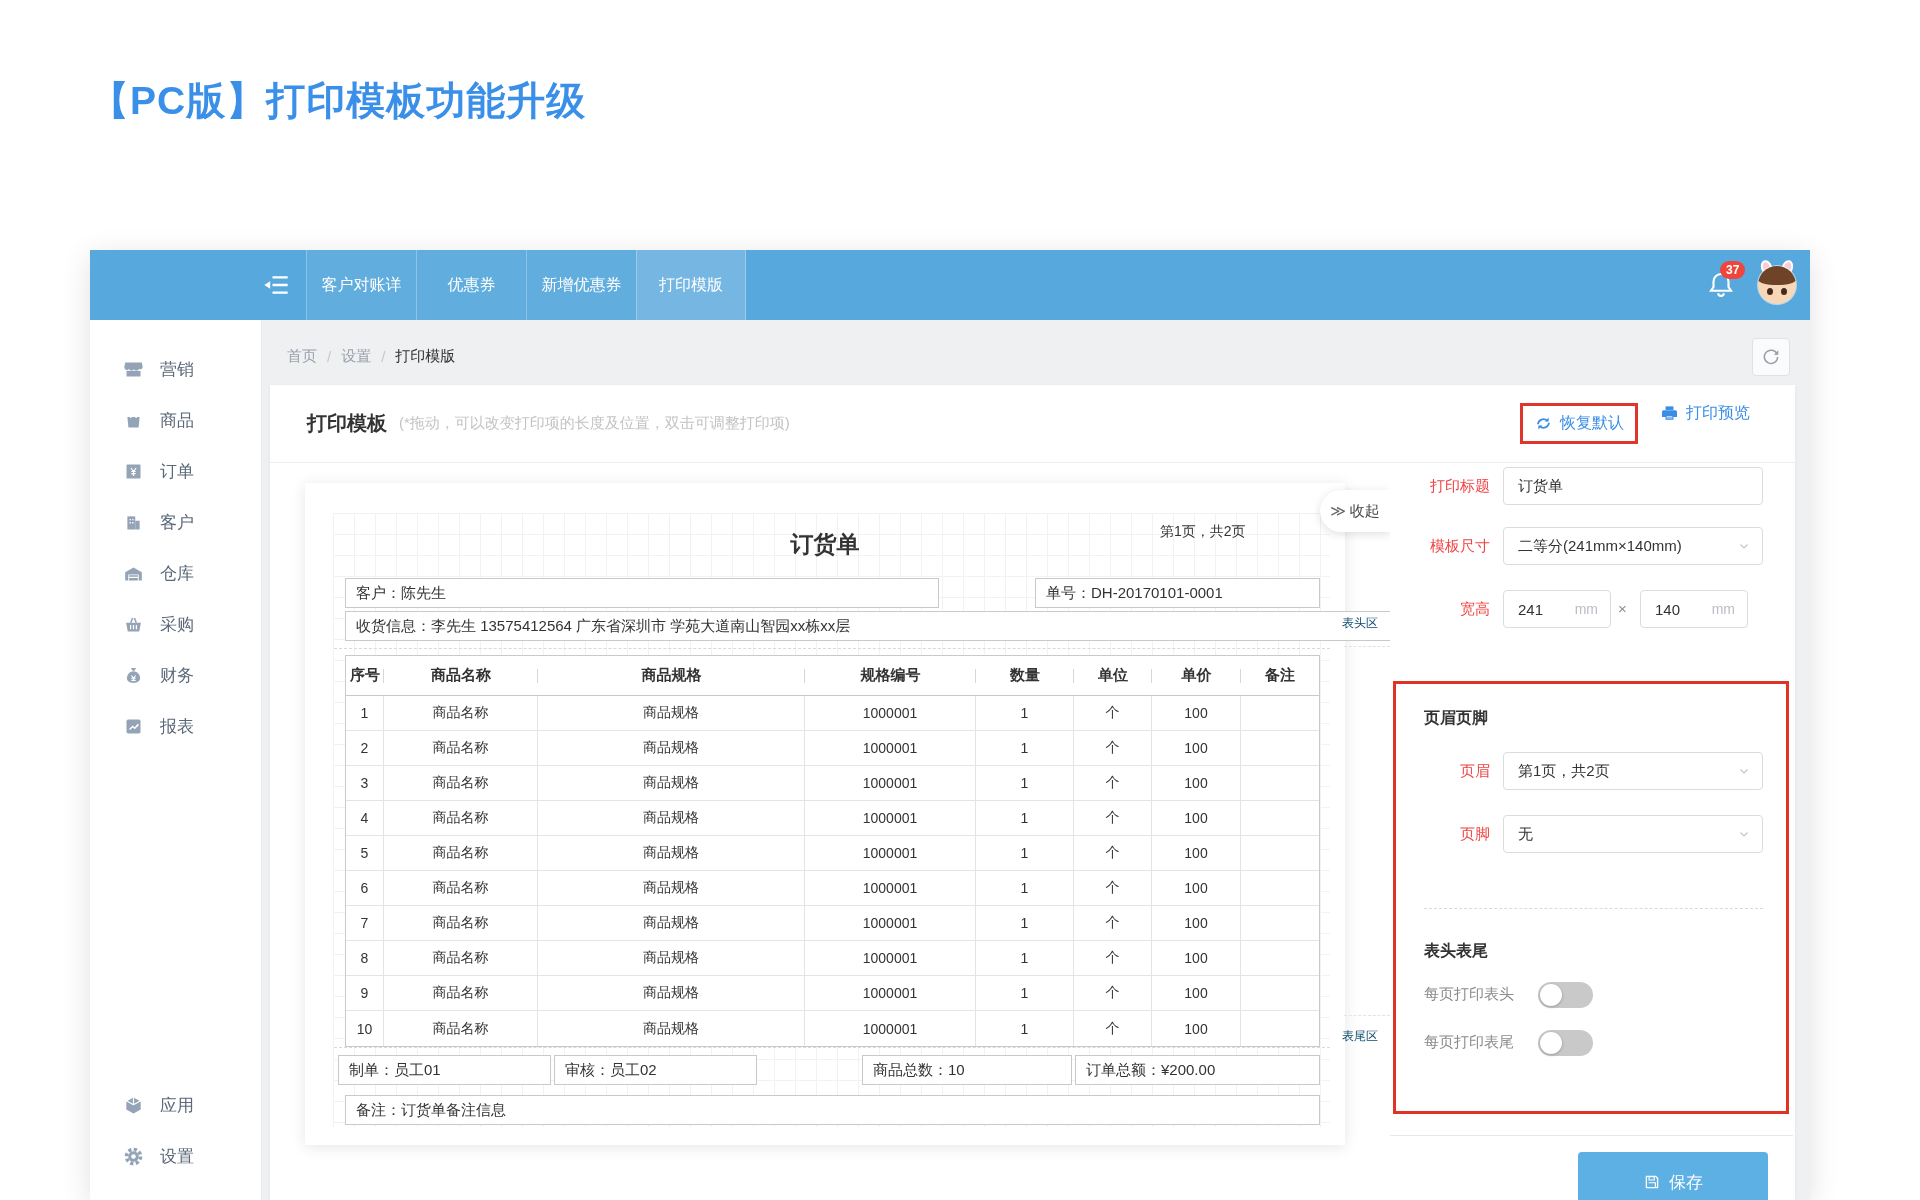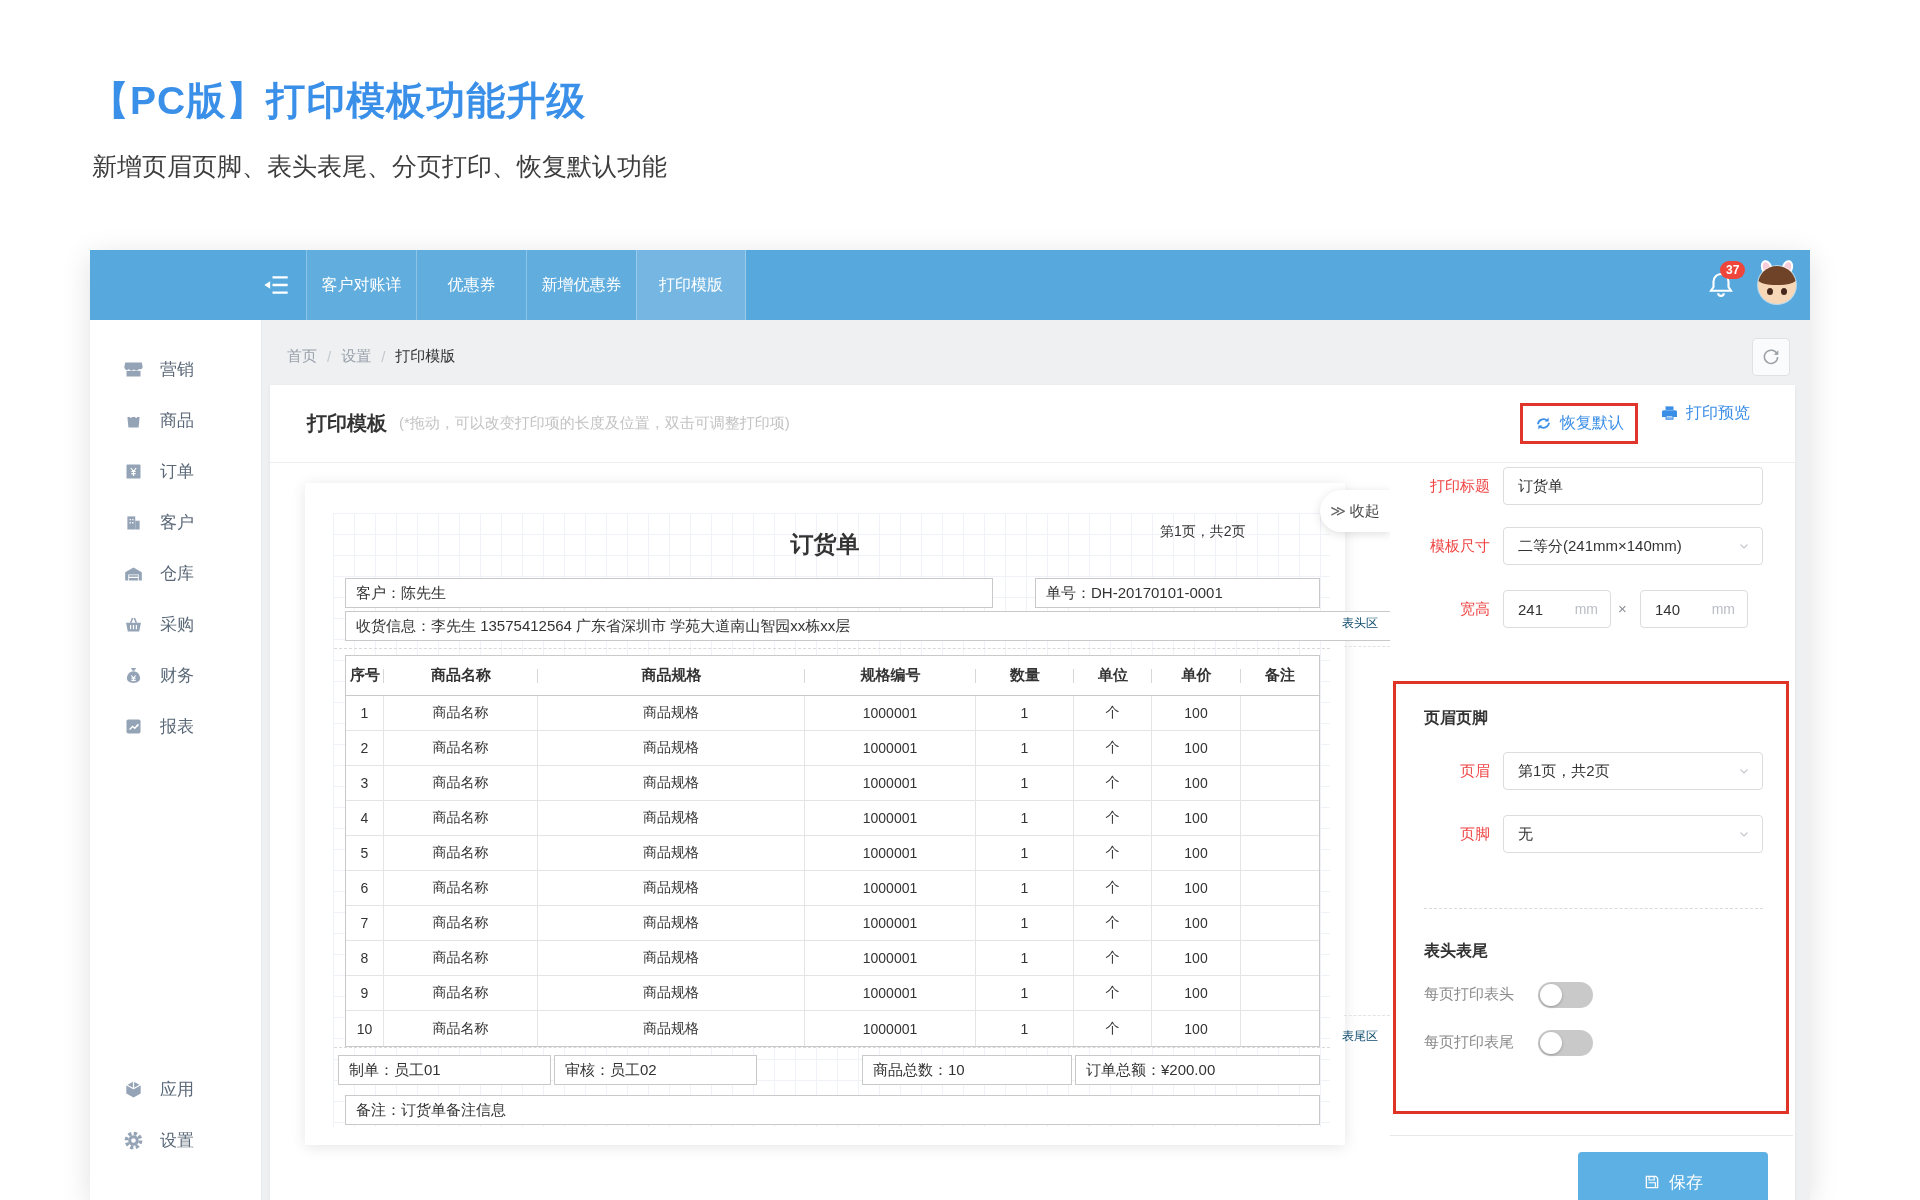--- a/index.html
+++ b/index.html
@@ -31,21 +31,21 @@
   .av-hair{position:absolute;top:-3px;left:-3px;right:-3px;height:58%;background:#6f4328;border-radius:50% 50% 42% 42%}
   .av-eye{position:absolute;bottom:9px;width:6px;height:7px;background:#46291d;border-radius:50%}
   .av-eye.l{left:9px}.av-eye.r{right:9px}
 
   
   .app-main{flex:1;display:flex;min-height:0}
   .sidebar{width:172px;background:#fff;border-right:1px solid #e8eaee;display:flex;flex-direction:column;padding-top:24px;flex:none}
   .nav-item{height:51px;display:flex;align-items:center;padding-left:33px;gap:16px;cursor:pointer}
   .nav-icon{width:21px;height:21px;color:#94a3b6;flex:none}
   .nav-label{font-size:17px;color:#5a6878}
-  .nav-bottom{margin-top:auto;padding-bottom:34px}
+  .nav-bottom{margin-top:auto;padding-bottom:18px}
 
   .content{flex:1;display:flex;flex-direction:column;min-width:0;background:#eef0f2}
   .crumbbar{height:65px;display:flex;align-items:center;padding:8px 20px 0 25px;flex:none}
   .crumbs{display:flex;align-items:center;gap:10px;font-size:15px}
   .crumb{color:#9aa2ac;cursor:pointer}
   .crumb.current{color:#333;font-weight:500;cursor:default}
   .crumb-sep{color:#c4c9cf}
   .refresh-btn{margin-left:auto;width:38px;height:38px;background:#fafbfc;border:1px solid #dfe1e5;border-radius:4px;display:flex;align-items:center;justify-content:center;color:#9aa0a6;cursor:pointer}
 
   .card{flex:1;margin:0 15px 0 8px;background:#fff;display:flex;flex-direction:column;min-height:0;box-shadow:0 1px 4px rgba(0,0,0,.05)}
@@ -59,21 +59,21 @@
 
   .card-body{position:relative;flex:1;min-height:0}
   .preview-area{position:absolute;left:0;top:0;bottom:0;right:405px;overflow:hidden}
   .paper{position:absolute;left:35px;top:20px;width:1040px;height:662px;background:#fff;box-shadow:0 2px 14px rgba(0,0,0,.10)}
   .doc-grid{position:absolute;left:28px;right:15px;top:30px;bottom:18px;
     background-image:linear-gradient(#eff2f7 1px,transparent 1px),linear-gradient(90deg,#eff2f7 1px,transparent 1px);
     background-size:21px 21px}
   .doc-title{position:absolute;left:0;right:0;top:46px;text-align:center;font-size:23px;font-weight:bold;color:#333}
   .doc-pageinfo{position:absolute;left:855px;top:40px;font-size:14px;color:#333}
   .dbox{position:absolute;height:30px;border:1px solid #c9c9c9;background:#fff;display:flex;align-items:center;padding-left:10px;font-size:15px;color:#333;white-space:nowrap;overflow:hidden}
-  .b-cust{left:40px;top:95px;width:648px}
+  .b-cust{left:40px;top:95px;width:594px}
   .b-order{left:730px;top:95px;width:285px}
   .b-ship{left:40px;top:128px;width:1054px}
   .b-maker{left:33px;top:572px;width:213px}
   .b-audit{left:249px;top:572px;width:203px}
   .b-qty{left:557px;top:572px;width:210px}
   .b-amt{left:770px;top:572px;width:245px}
   .b-remark{left:40px;top:612px;width:975px}
   .ddash{position:absolute;left:29px;right:15px;border-top:1px dashed #d9d9d9}
   .dash1{top:165px}.dash2{top:564px}
 
@@ -203,21 +203,20 @@
       <path d="M8 4.8h7v4.5H8z" fill="none" stroke="currentColor" stroke-width="1.5"></path>
       <path d="M7.5 13h9v6" fill="none" stroke="currentColor" stroke-width="1.5"></path>
     </symbol>
   <symbol id="i-chevron-down" viewBox="0 0 24 24">
       <path d="M5 9l7 7 7-7" fill="none" stroke="currentColor" stroke-width="2.4"></path>
     </symbol>
 </svg>
 
 <div class="stage">
   <div class="hero-title">【PC版】打印模板功能升级</div>
-  <div class="hero-sub">新增页眉页脚、表头表尾、分页打印、恢复默认功能</div>
 
   <div class="app">
 
     <div class="topbar">
       <svg class="hamburger" viewBox="0 0 24 24" fill="currentColor">
           <use href="#i-hamburger"></use>
         </svg>
       <div class="tabs">
           <div class="tab">客户对账详</div>
           <div class="tab">优惠券</div>

